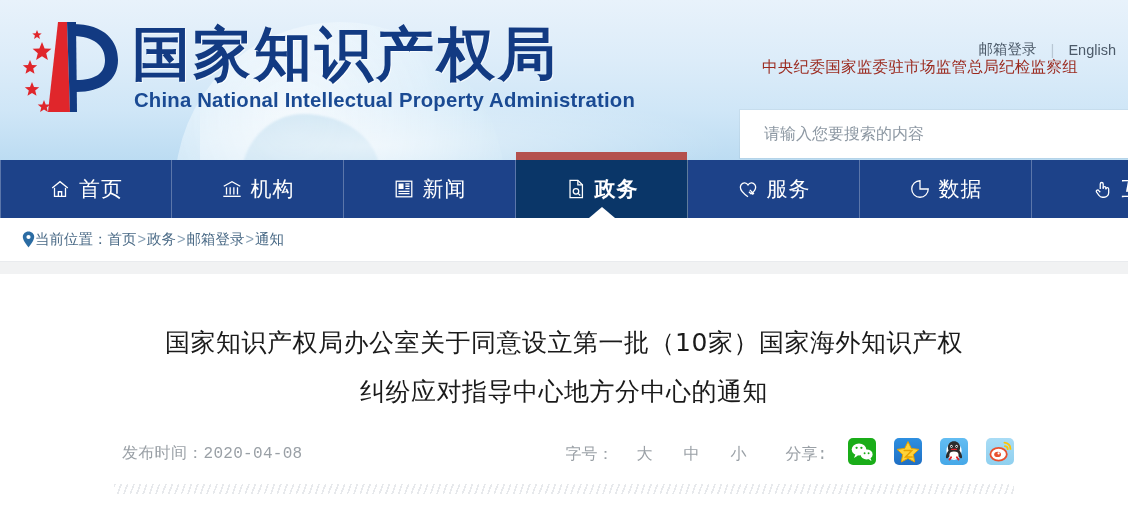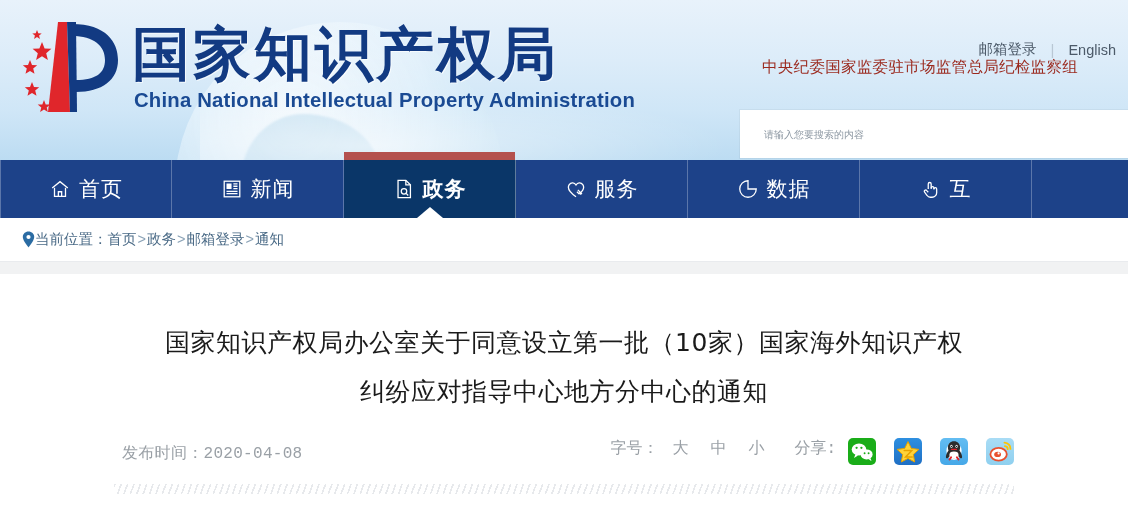--- a/index.html
+++ b/index.html
@@ -89,21 +89,21 @@
     position:absolute; left:740px; top:110px;
     width: 395px; height: 48px;
     background:#fff;
     border:none;
     box-shadow: 0 0 0 1px rgba(0,0,0,.04);
     display:flex; align-items:center;
   }
   .searchbox input {
     border:none; outline:none; background:transparent;
     margin-left: 24px; width: 330px;
-    font-size: 10px; color:#6b7682;
+    font-size: 16px; color:#6b7682;
     font-family: "Liberation Sans", sans-serif;
   }
   .searchbox input::placeholder { color:#8d98a3; }
 
   
   .nav {
     position:relative;
     width:1128px; height:58px;
     background:#1d4289;
     display:flex;
@@ -176,21 +176,21 @@
     width: 900px; margin: 22px auto 0;
     height: 30px;
     display:flex; align-items:center;
     font-size: 16px; color:#9aa0a6;
     position: relative;
     font-family: Liberation Mono, monospace;
   }
   .pubtime { margin-left: 8px; letter-spacing:.3px; }
   .meta-right {
     position:absolute; right: 0; top:0;
-    display:flex; align-items:flex-start; gap:0;
+    display:flex; align-items:flex-end; gap:9px;
   }
   .fs-label { color:#9aa0a6; margin-right: 14px; }
   .fs-opt { color:#9aa0a6; margin-right: 22px; cursor:pointer; }
   .share-label { color:#9aa0a6; margin-right: 12px; margin-left: 8px; }
   .share-icons { display:flex; align-items:center; gap: 18px; }
   .sicon { width:28px; height:27px; border-radius:5px; display:block; cursor:pointer; position:relative; }
 
   .sicon.wechat { background:#1aad19; }
   .sicon.qzone  { background: linear-gradient(to bottom,#2e8fe0,#1f6fc4); }
   .sicon.qq     { background: linear-gradient(to bottom,#63bdf2,#46a8e8); }
@@ -257,20 +257,30 @@
     <span class="nav-icon">
       <svg width="22" height="22" viewBox="0 0 24 24" fill="none" stroke="#fff" stroke-width="1.4">
         <path d="M3.5 11 L12 4 L20.5 11"></path>
           <path d="M6 10.5 V20 H18 V10.5"></path>
         <path d="M10.2 20 v-5 h3.6 v5"></path>
       </svg>
     </span>
     <span>首页</span>
   </div>
 
+  <div class="nav-item">
+    <span class="nav-icon">
+      <svg width="22" height="22" viewBox="0 0 24 24" fill="none" stroke="#fff" stroke-width="1.4">
+        <path d="M3 9 L12 4 L21 9"></path>
+          <path d="M2.5 20 H21.5"></path>
+        <path d="M6 10 V18 M10 10 V18 M14 10 V18 M18 10 V18"></path>
+      </svg>
+    </span>
+    <span>机构</span>
+  </div>
 
   <div class="nav-item">
     <span class="nav-icon">
       <svg width="22" height="22" viewBox="0 0 24 24" fill="none" stroke="#fff" stroke-width="1.4">
         <rect x="3.5" y="3.5" width="17" height="17"></rect>
         <rect x="6" y="6" width="5.5" height="6" fill="#fff" stroke="none"></rect>
         <path d="M13.5 6.5 H18 M13.5 9 H18 M13.5 11.5 H18 M6 14.5 H18 M6 17 H18"></path>
       </svg>
     </span>
     <span>新闻</span>

